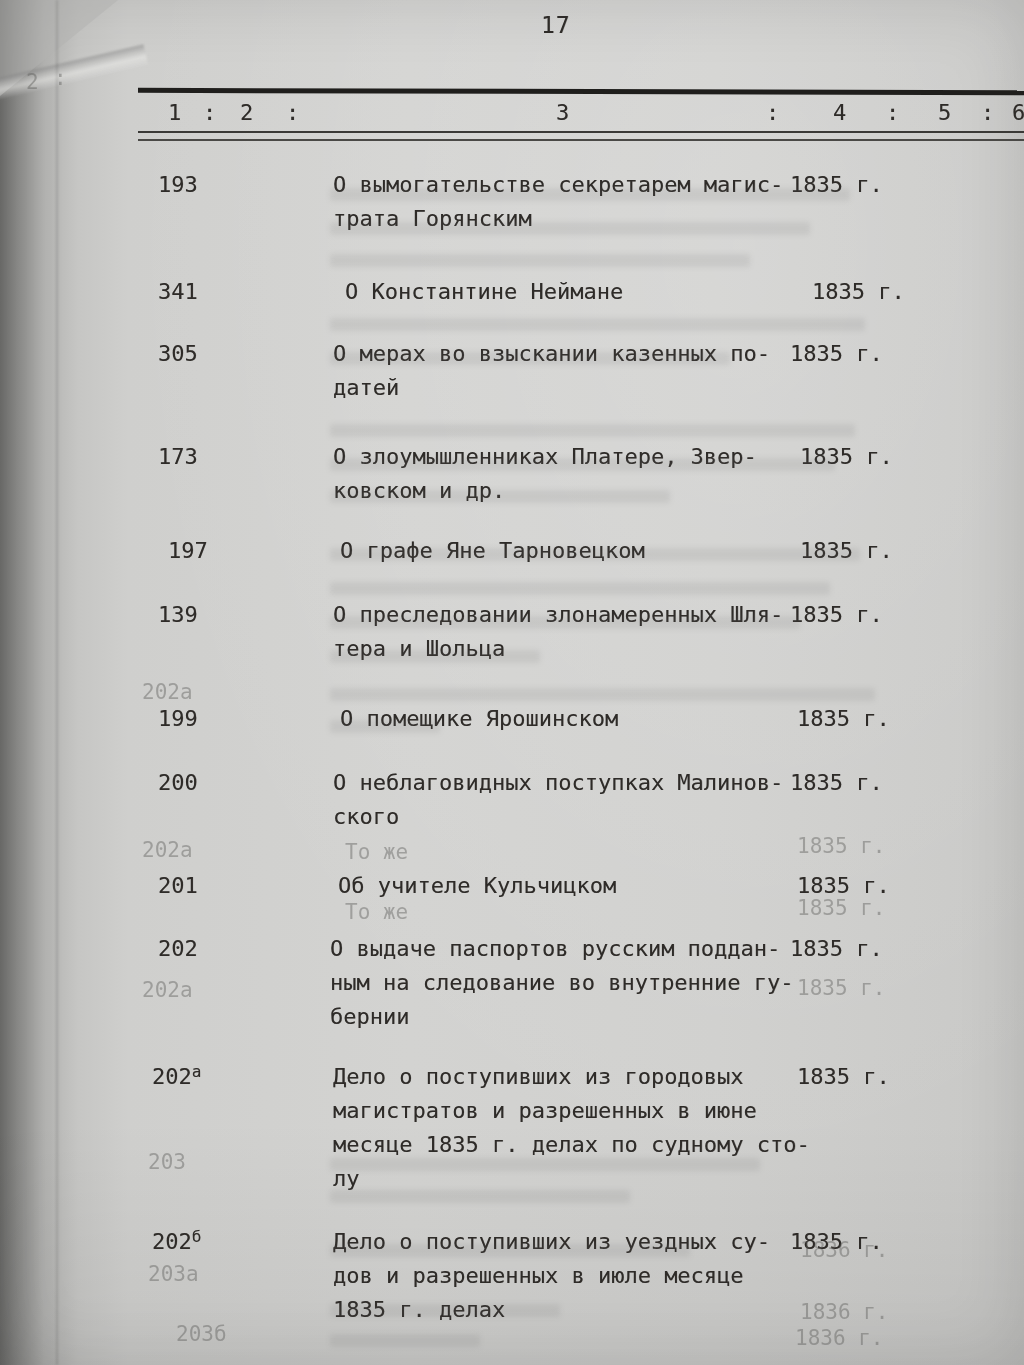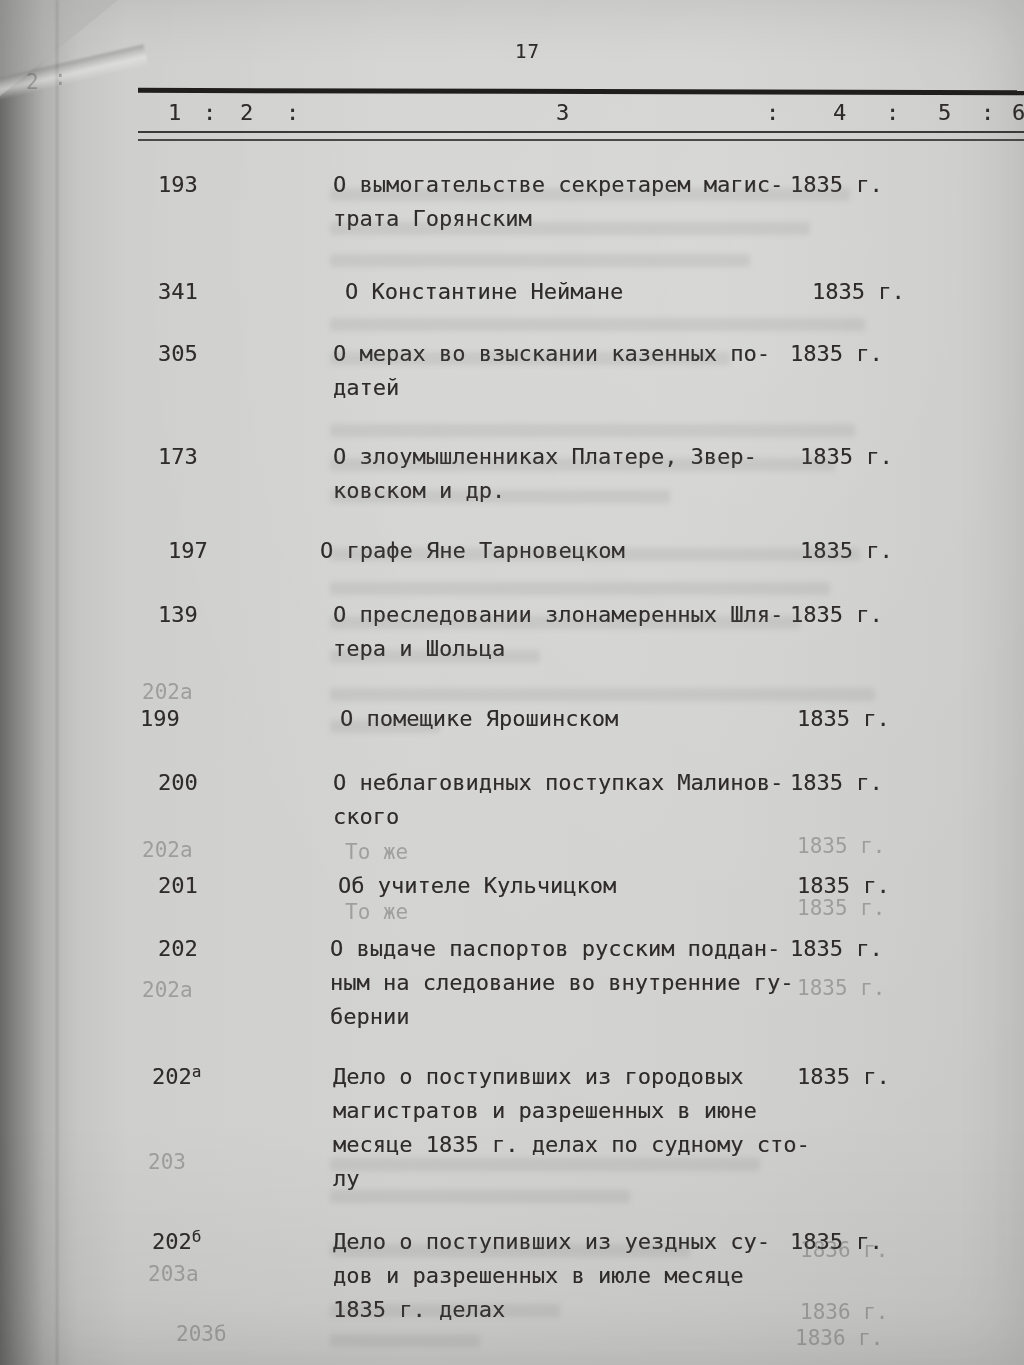--- a/index.html
+++ b/index.html
@@ -13,21 +13,21 @@
       radial-gradient(ellipse at 72% 18%, rgba(255,255,255,0.16), rgba(255,255,255,0) 60%),
       linear-gradient(180deg, rgba(0,0,0,0) 82%, rgba(0,0,0,0.06) 100%),
       linear-gradient(90deg, #6f6f6d 0px, #8a8a88 16px, #b3b3b1 44px, #c6c6c4 78px, #cfcfcd 128px, #d3d3d1 40%, #d0d0ce 70%, #c8c8c6 100%);
     box-shadow: inset 0 0 70px rgba(0,0,0,0.12);
   }
   .page-edge{position:absolute;left:56px;top:0;bottom:0;width:2px;background:rgba(0,0,0,0.12);filter:blur(1px);}
   .corner-under{position:absolute;left:0;top:0;width:118px;height:96px;background:#b2b2b0;clip-path:polygon(0 0,100% 0,0 100%);opacity:.55;}
   .edge-hl{position:absolute;left:-12px;top:62px;width:160px;height:22px;
     background:linear-gradient(180deg, rgba(120,120,120,.45), rgba(232,232,230,.6) 55%, rgba(150,150,150,0));
     transform:rotate(-13deg);filter:blur(1px);}
-  .page-number{position:absolute;left:515px;top:12px;font-size:19px;letter-spacing:1px;margin-top:28px;}
+  .page-number{position:absolute;left:541px;top:12px;font-size:23px;letter-spacing:1px;}
   .rule-thick{position:absolute;left:138px;right:0;top:89px;height:5px;background:#1f1e1c;transform:rotate(0.15deg);}
   .rule-thin1{position:absolute;left:138px;right:0;top:131px;height:2px;background:#3a3936;}
   .rule-thin2{position:absolute;left:138px;right:0;top:139px;height:2px;background:#4a4946;}
   .hc{position:absolute;top:100px;font-size:22px;}
   .entry{position:absolute;left:0;width:100%;font-size:22px;line-height:34px;}
   .no{position:absolute;white-space:nowrap;}
   .no .sup{font-size:16px;position:relative;top:-7px;}
   .title{position:absolute;left:333px;width:512px;white-space:pre-line;}
   .yr{position:absolute;left:790px;white-space:nowrap;}
   .txt{text-shadow:0.3px 0.3px 0 rgba(55,52,48,0.35);}
@@ -85,33 +85,33 @@
 
   <div class="entry" style="top:440px">
     <span class="no txt" style="left:158px"><span>173</span><span class="sup"></span></span>
     <span class="title txt">О злоумышленниках Платере, Звер-
 ковском и др.</span>
     <span class="yr txt" style="left:800px">1835 г.</span>
   </div>
 
   <div class="entry" style="top:534px">
     <span class="no txt" style="left:168px"><span>197</span><span class="sup"></span></span>
-    <span class="title txt" style="left:320px">О графе Яне Тарновецком</span>
+    <span class="title txt" style="left:340px">О графе Яне Тарновецком</span>
     <span class="yr txt" style="left:800px">1835 г.</span>
   </div>
 
   <div class="entry" style="top:598px">
     <span class="no txt" style="left:158px"><span>139</span><span class="sup"></span></span>
     <span class="title txt">О преследовании злонамеренных Шля-
 тера и Шольца</span>
     <span class="yr txt">1835 г.</span>
   </div>
 
   <div class="entry" style="top:702px">
-    <span class="no txt" style="left:140px"><span>199</span><span class="sup"></span></span>
+    <span class="no txt" style="left:158px"><span>199</span><span class="sup"></span></span>
     <span class="title txt" style="left:340px">О помещике Ярошинском</span>
     <span class="yr txt" style="left:797px">1835 г.</span>
   </div>
 
   <div class="entry" style="top:766px">
     <span class="no txt" style="left:158px"><span>200</span><span class="sup"></span></span>
     <span class="title txt">О неблаговидных поступках Малинов-
 ского</span>
     <span class="yr txt">1835 г.</span>
   </div>

